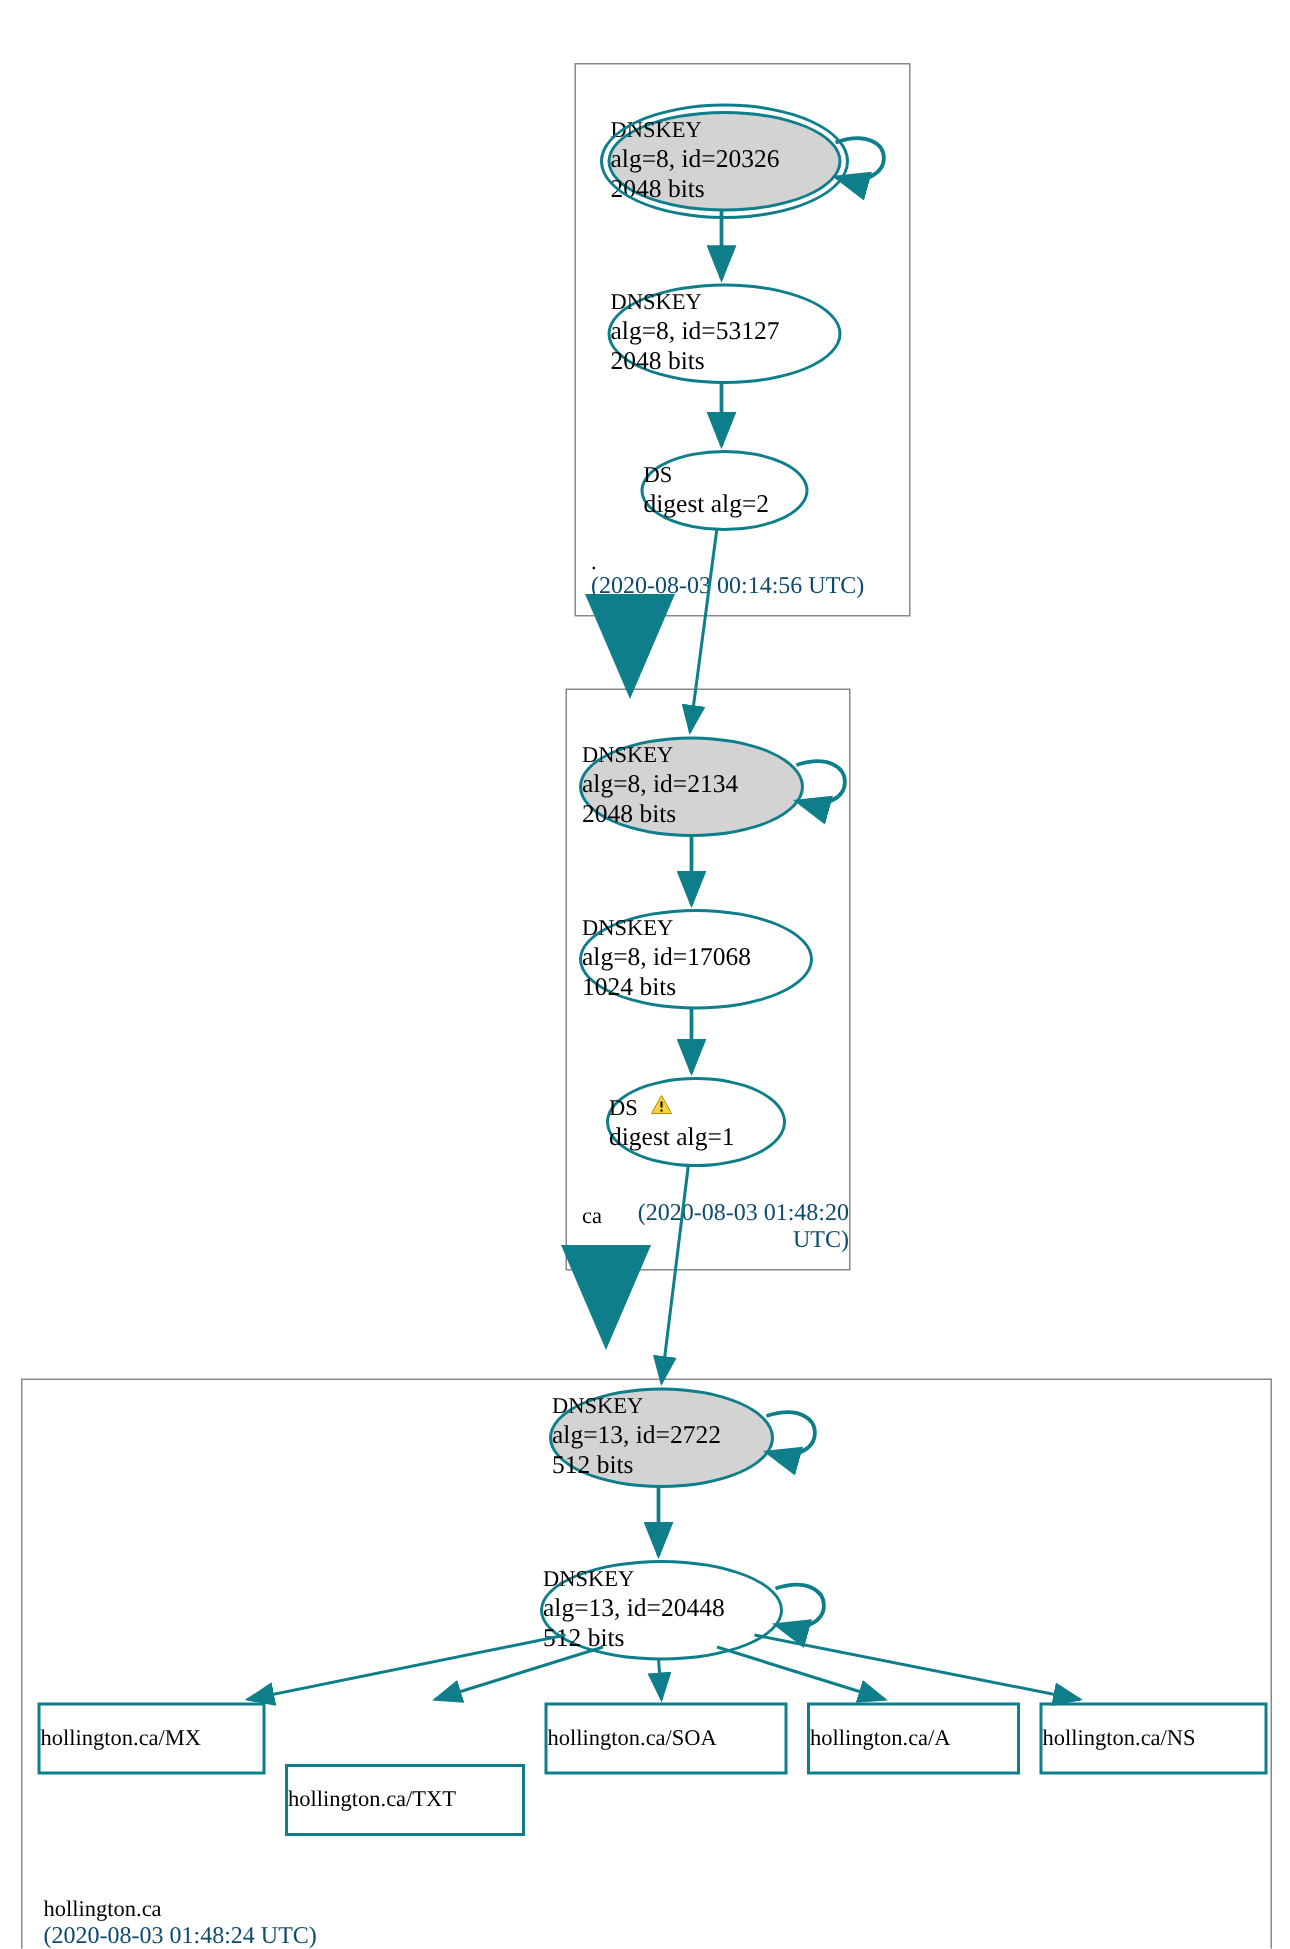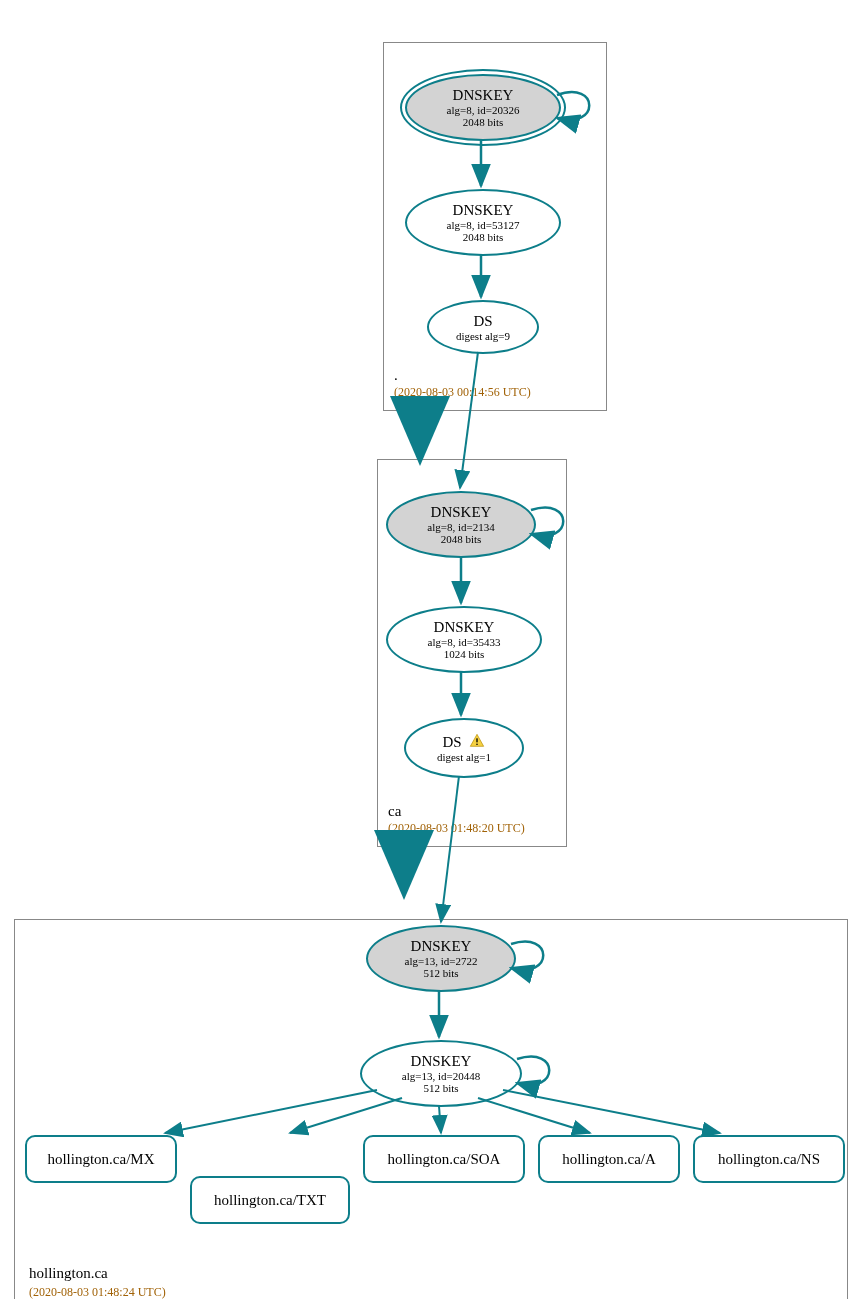--- a/index.html
+++ b/index.html
@@ -16,55 +16,55 @@
     border: 1px solid #888;
     background: #fff;
   }
   .zone-label {
     position: absolute;
     font-size: 15px;
     color: #000;
   }
   .zone-time {
     position: absolute;
-    font-size: 12px;
-    color: #a16207;
+    font-size: 16px;
+    color: #0c4a6e;
   }
   .node {
     position: absolute;
     border: 2.5px solid #0d7e8a;
     text-align: center;
     display: flex;
     flex-direction: column;
     justify-content: center;
-    align-items: center;
+    align-items: flex-start;
   }
   .node.ellipse {
     border-radius: 50%;
   }
   .node.rect {
-    border-radius: 10px;
+    border-radius: 0;
     height: 44px;
   }
   .node.grey {
     background: #d3d3d3;
   }
   .node.white {
     background: #fff;
   }
   .node.double::after {
     content: '';
     position: absolute;
     top: -7px; left: -7px; right: -7px; bottom: -7px;
     border: 2px solid #0d7e8a;
     border-radius: 50%;
     pointer-events: none;
   }
   .t1 { font-size: 15px; }
-  .t2 { font-size: 11px; }
+  .t2 { font-size: 17px; }
   svg.edges {
     position: absolute;
     top: 0; left: 0;
     pointer-events: none;
   }
   .warn {
     display: inline-block;
     width: 16px; height: 16px;
     margin-left: 4px;
     vertical-align: -2px;
@@ -95,32 +95,32 @@
 </div>
 
 <div class="node ellipse white" style="left:405px; top:189px; width:152px; height:63px;">
   <span class="t1">DNSKEY</span>
   <span class="t2">alg=8, id=53127</span>
   <span class="t2">2048 bits</span>
 </div>
 
 <div class="node ellipse white" style="left:427px; top:300px; width:108px; height:50px;">
   <span class="t1">DS</span>
-  <span class="t2">digest alg=9</span>
+  <span class="t2">digest alg=2</span>
 </div>
 
 <div class="node ellipse grey" style="left:386px; top:491px; width:146px; height:63px;">
   <span class="t1">DNSKEY</span>
   <span class="t2">alg=8, id=2134</span>
   <span class="t2">2048 bits</span>
 </div>
 
 <div class="node ellipse white" style="left:386px; top:606px; width:152px; height:63px;">
   <span class="t1">DNSKEY</span>
-  <span class="t2">alg=8, id=35433</span>
+  <span class="t2">alg=8, id=17068</span>
   <span class="t2">1024 bits</span>
 </div>
 
 <div class="node ellipse white" style="left:404px; top:718px; width:116px; height:56px;">
   <span class="t1">
     <span>DS</span>
     <svg class="warn" viewBox="0 0 24 24">
       <path d="M12 2 L22 20 L2 20 Z" fill="#f5d142" stroke="#b58900" stroke-width="1"></path>
       <rect x="11" y="8" width="2" height="6" fill="#000"></rect>
       <rect x="11" y="16" width="2" height="2" fill="#000"></rect>

